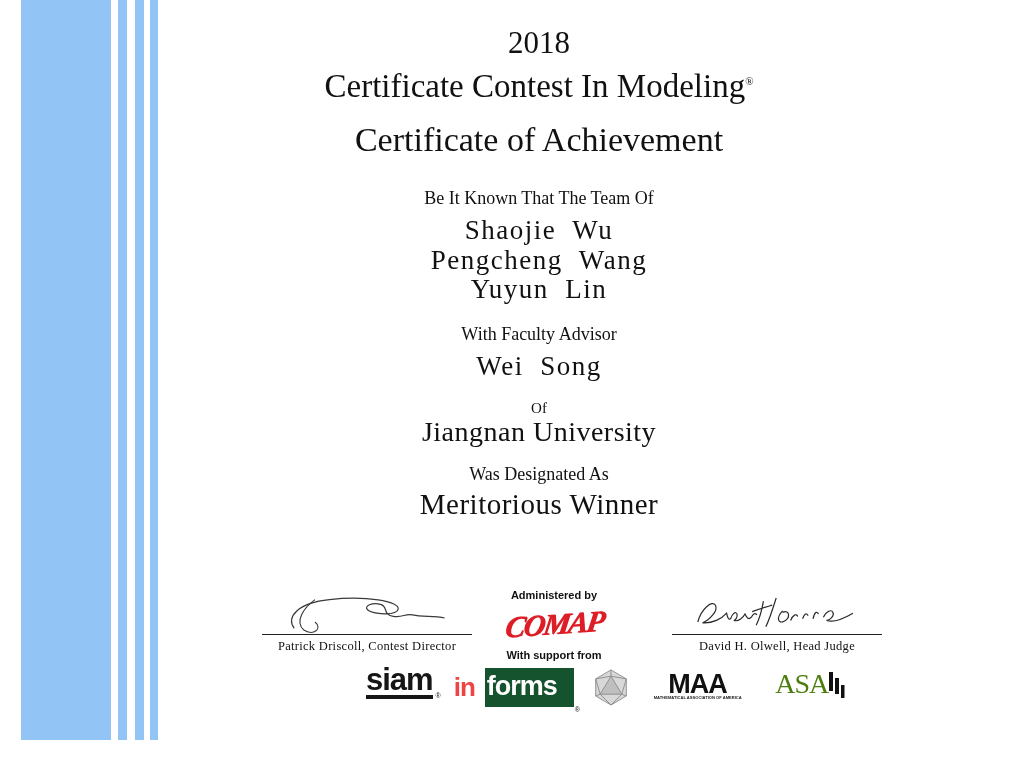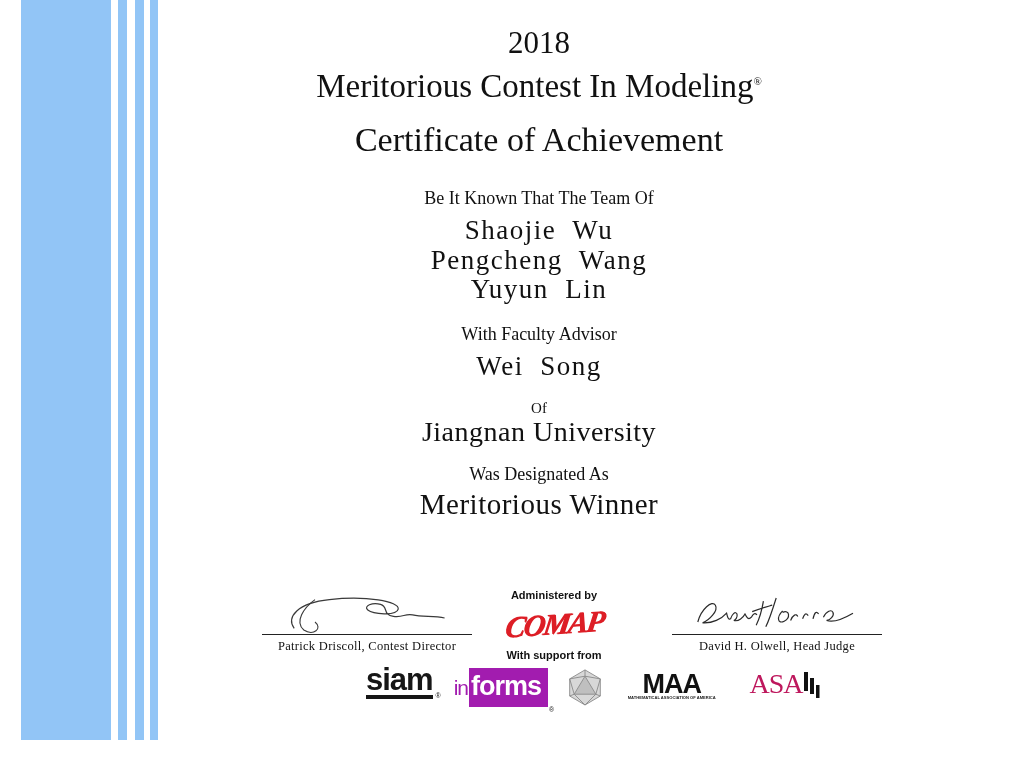--- a/index.html
+++ b/index.html
@@ -56,47 +56,47 @@
   
   .sponsors{position:absolute;left:366px;top:668px;height:48px;display:flex;
     align-items:flex-start;gap:13px;font-family:"Liberation Sans", sans-serif;}
   .siam-wrap{position:relative;padding-right:8px;}
   .siam-text{
     font-size:31px;font-weight:800;letter-spacing:-1px;color:#161616;
     border-bottom:4px solid #161616;line-height:0.78;padding-bottom:3px;display:inline-block;
   }
   .siam-reg{position:absolute;right:0;bottom:0;font-size:7px;color:#161616;}
   .informs-wrap{position:relative;display:flex;align-items:center;padding-right:6px;padding-bottom:6px;}
-  .informs-in{font-size:21px;font-weight:400;color:#a21caf;letter-spacing:-1px;}
-  .informs-box{background:#a21caf;color:#fff;font-size:27px;font-weight:800;letter-spacing:-1px;
-    padding:3px 7px 5px 2px;margin-left:1px;}
+  .informs-in{font-size:26px;font-weight:700;color:#ef4444;letter-spacing:-1px;}
+  .informs-box{background:#14532d;color:#fff;font-size:27px;font-weight:800;letter-spacing:-1px;
+    padding:3px 17px 5px 2px;margin-left:10px;}
   .informs-reg{position:absolute;right:0;bottom:0;font-size:7px;color:#161616;}
   .maa-wrap{display:flex;align-items:center;gap:4px;}
   .maa-icon{display:block;}
   .maa-textcol{display:flex;flex-direction:column;align-items:center;}
   .maa-text{font-size:27px;font-weight:700;color:#111;letter-spacing:-1px;line-height:0.9;}
   .maa-sub{font-size:6px;transform:scale(0.68);transform-origin:center top;
     font-weight:bold;color:#222;white-space:nowrap;letter-spacing:0;}
   .asa-wrap{display:flex;align-items:flex-start;}
-  .asa-text{font-family:"Liberation Serif", serif;font-size:28px;color:#be185d;letter-spacing:-1px;}
+  .asa-text{font-family:"Liberation Serif", serif;font-size:28px;color:#4d7c0f;letter-spacing:-1px;}
   .asa-bars{display:block;margin-top:2px;}
 </style>
 </head>
 <body>
 
 <div class="stripe stripe-wide"></div>
 <div class="stripe stripe-1"></div>
 <div class="stripe stripe-2"></div>
 <div class="stripe stripe-3"></div>
 
 <div class="content">
 
   <div class="line year">2018</div>
 
-  <div class="line title"><span>Meritorious Contest In Modeling</span><sup>®</sup></div>
+  <div class="line title"><span>Certificate Contest In Modeling</span><sup>®</sup></div>
 
   <div class="line subtitle">Certificate of Achievement</div>
 
   <div class="line small-line intro">Be It Known That The Team Of</div>
 
   <div class="line name member-0">Shaojie  Wu</div>
   <div class="line name member-1">Pengcheng  Wang</div>
   <div class="line name member-2">Yuyun  Lin</div>
 
   <div class="line small-line advisor-intro">With Faculty Advisor</div>

